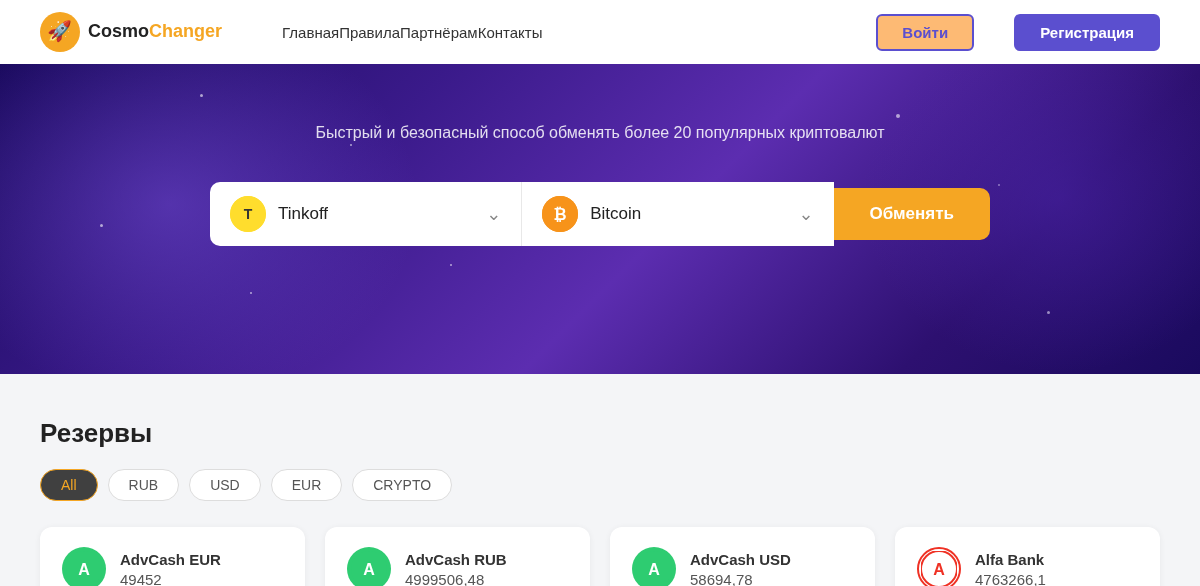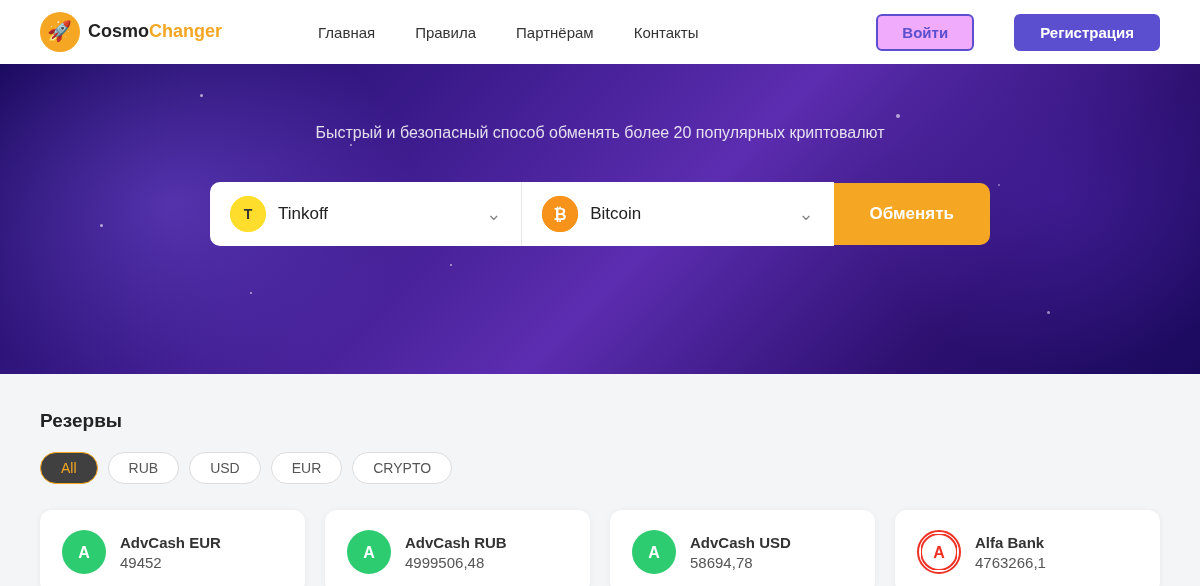--- a/index.html
+++ b/index.html
@@ -33,38 +33,36 @@
       font-weight: 700;
       color: #222;
     }
     .logo-changer {
       font-size: 18px;
       font-weight: 700;
       color: #f5a623;
     }
     .nav {
       display: flex;
-      gap: 40px;
       flex: 1;
-      margin-left: 36px;
     }
     .nav-item {
       font-size: 15px;
       color: #333;
       cursor: pointer;
       text-decoration: none;
     }
     .header-actions {
       display: flex;
       gap: 14px;
       align-items: center;
     }
     .btn-login {
       border: 2px solid #5b4fcf;
-      background: #f0abfc;
+      background: #fdba74;
       color: #5b4fcf;
       padding: 8px 24px;
       border-radius: 6px;
       font-size: 15px;
       font-weight: 600;
       cursor: pointer;
     }
     .btn-register {
       background: #5b4fcf;
       color: #fff;
@@ -170,39 +168,40 @@
       text-align: left;
     }
     .select-chevron {
       color: #888;
       font-size: 18px;
     }
     .btn-exchange {
       background: #f5a623;
       color: #fff;
       border: none;
-      height: 62px;
+      height: 52px;
       padding: 0 36px;
       font-size: 17px;
       font-weight: 700;
       border-radius: 0 10px 10px 0;
       cursor: pointer;
       white-space: nowrap;
     }
 
     
     .reserves-section {
       padding: 36px 40px 30px;
       background: #f4f5f7;
     }
     .reserves-title {
-      font-size: 19px;
+      font-size: 26px;
       font-weight: 700;
       color: #222;
       margin-bottom: 20px;
+      margin-top: 8px;
     }
     .filter-tabs {
       display: flex;
       gap: 10px;
       margin-bottom: 26px;
     }
     .filter-tab {
       padding: 7px 20px;
       border-radius: 20px;
       font-size: 14px;

